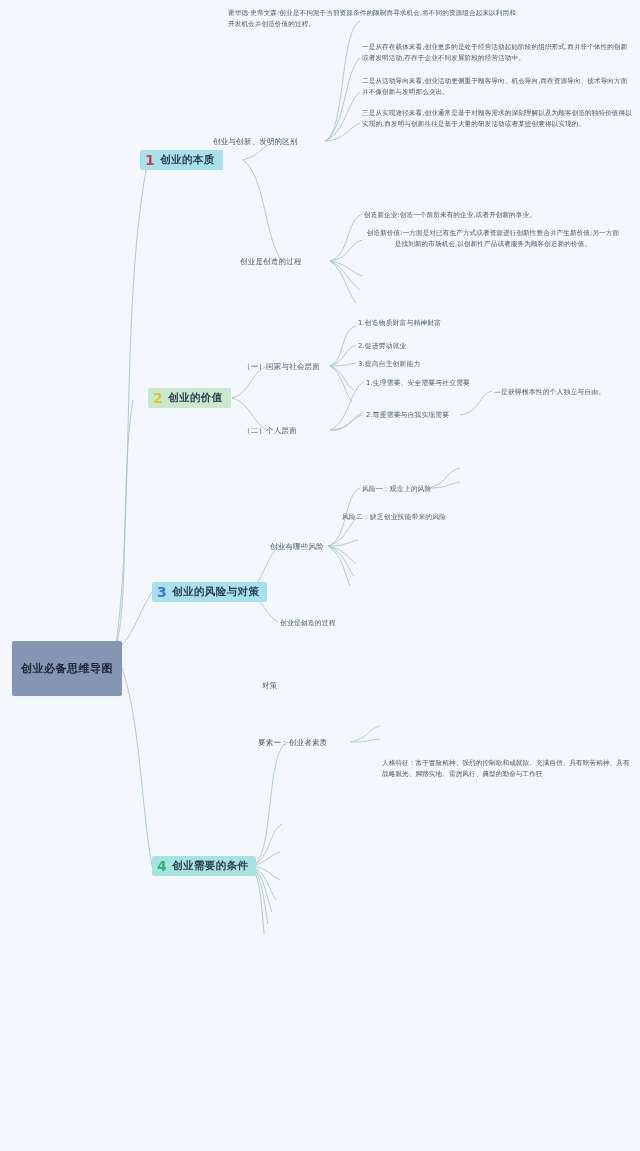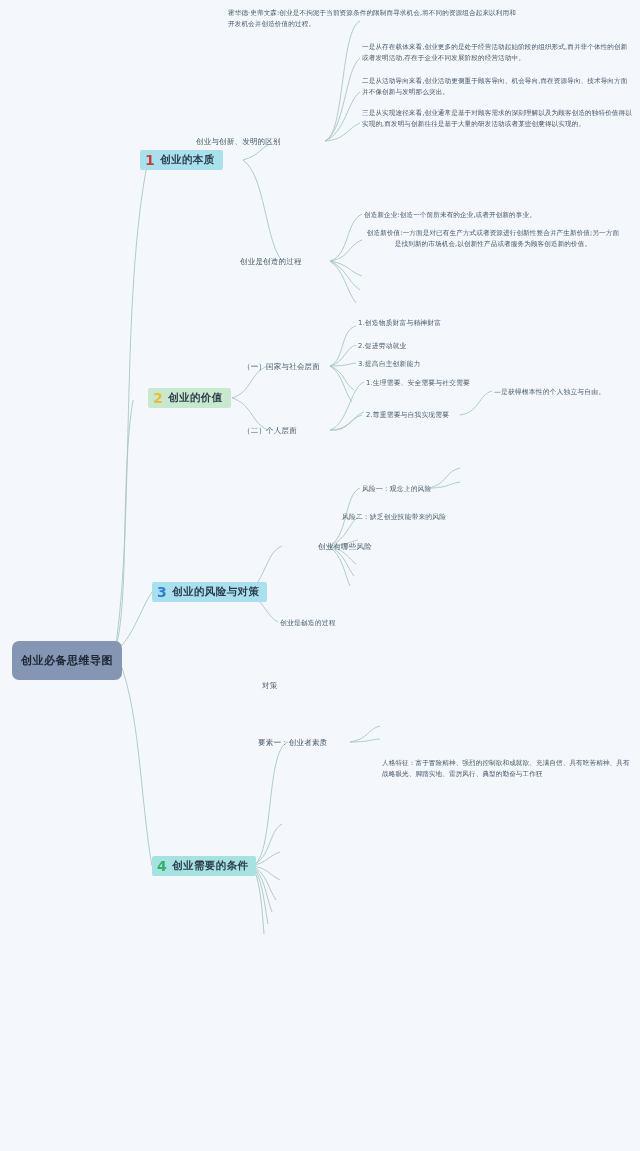--- a/index.html
+++ b/index.html
@@ -13,22 +13,22 @@
   #canvas{position:absolute;inset:0;width:640px;height:1151px;}
   svg.links{position:absolute;left:0;top:0;width:640px;height:1151px;pointer-events:none;}
   .node{position:absolute;white-space:nowrap;}
 
   
   .root{
     background:#8496b4;
     color:#1d2533;
     font-size:11px;
     font-weight:bold;
-    padding:12px 9px;
-    border-radius:7px;
+    padding:20px 9px;
+    border-radius:2px;
     letter-spacing:.5px;
   }
 
   
   .branch{
     font-size:10.5px;
     font-weight:bold;
     padding:3px 8px 3px 5px;
     border-radius:2px;
     display:flex;align-items:center;gap:5px;
@@ -142,21 +142,21 @@
     </g>
   </svg>
 
   <div class="node root" style="left:12px;top:641px;">创业必备思维导图</div>
 
   <div class="node branch b1" style="left:140px;top:150px;">
     <span class="num">1</span>
     <span>创业的本质</span>
   </div>
 
-  <div class="node sub" style="left:196px;top:137px;">创业与创新、发明的区别</div>
+  <div class="node sub" style="left:213px;top:137px;">创业与创新、发明的区别</div>
 
   <div class="node para" style="left:228px;top:8px;width:290px;">霍华德·史蒂文森:创业是不拘泥于当前资源条件的限制而寻求机会,将不同的资源组合起来以利用和开发机会并创造价值的过程。</div>
   <div class="node para" style="left:362px;top:42px;width:272px;">一是从存在载体来看,创业更多的是处于经营活动起始阶段的组织形式,而并非个体性的创新或者发明活动,存在于企业不同发展阶段的经营活动中。</div>
   <div class="node para" style="left:362px;top:76px;width:272px;">二是从活动导向来看,创业活动更侧重于顾客导向、机会导向,而在资源导向、技术导向方面并不像创新与发明那么突出。</div>
   <div class="node para" style="left:362px;top:108px;width:272px;">三是从实现途径来看,创业通常是基于对顾客需求的深刻理解以及为顾客创造的独特价值得以实现的,而发明与创新往往是基于大量的研发活动或者某些创意得以实现的。</div>
 
   <div class="node sub" style="left:240px;top:257px;">创业是创造的过程</div>
 
   <div class="node para" style="left:364px;top:210px;width:258px;">创造新企业:创造一个前所未有的企业,或者开创新的事业。</div>
   <div class="node para" style="left:364px;top:228px;width:258px;text-align:center;">创造新价值:一方面是对已有生产方式或者资源进行创新性整合并产生新价值;另一方面是找到新的市场机会,以创新性产品或者服务为顾客创造新的价值。</div>
@@ -177,21 +177,21 @@
   <div class="node leaf" style="left:366px;top:378px;">1.生理需要、安全需要与社交需要</div>
   <div class="node leaf" style="left:366px;top:410px;">2.尊重需要与自我实现需要</div>
 
   <div class="node leaf" style="left:494px;top:387px;">—是获得根本性的个人独立与自由。</div>
 
   <div class="node branch b3" style="left:152px;top:582px;">
     <span class="num">3</span>
     <span>创业的风险与对策</span>
   </div>
 
-  <div class="node sub" style="left:270px;top:542px;margin-left:48px;">创业有哪些风险</div>
+  <div class="node sub" style="left:270px;top:542px;">创业有哪些风险</div>
 
   <div class="node leaf" style="left:362px;top:484px;">风险一：观念上的风险</div>
   <div class="node leaf" style="left:342px;top:512px;">风险二：缺乏创业技能带来的风险</div>
 
 
   <div class="node sub" style="left:262px;top:636px;margin-top:45px;">对策</div>
 
   <div class="node leaf" style="left:280px;top:618px;">创业是创造的过程</div>
 
   <div class="node branch b4" style="left:152px;top:856px;">

